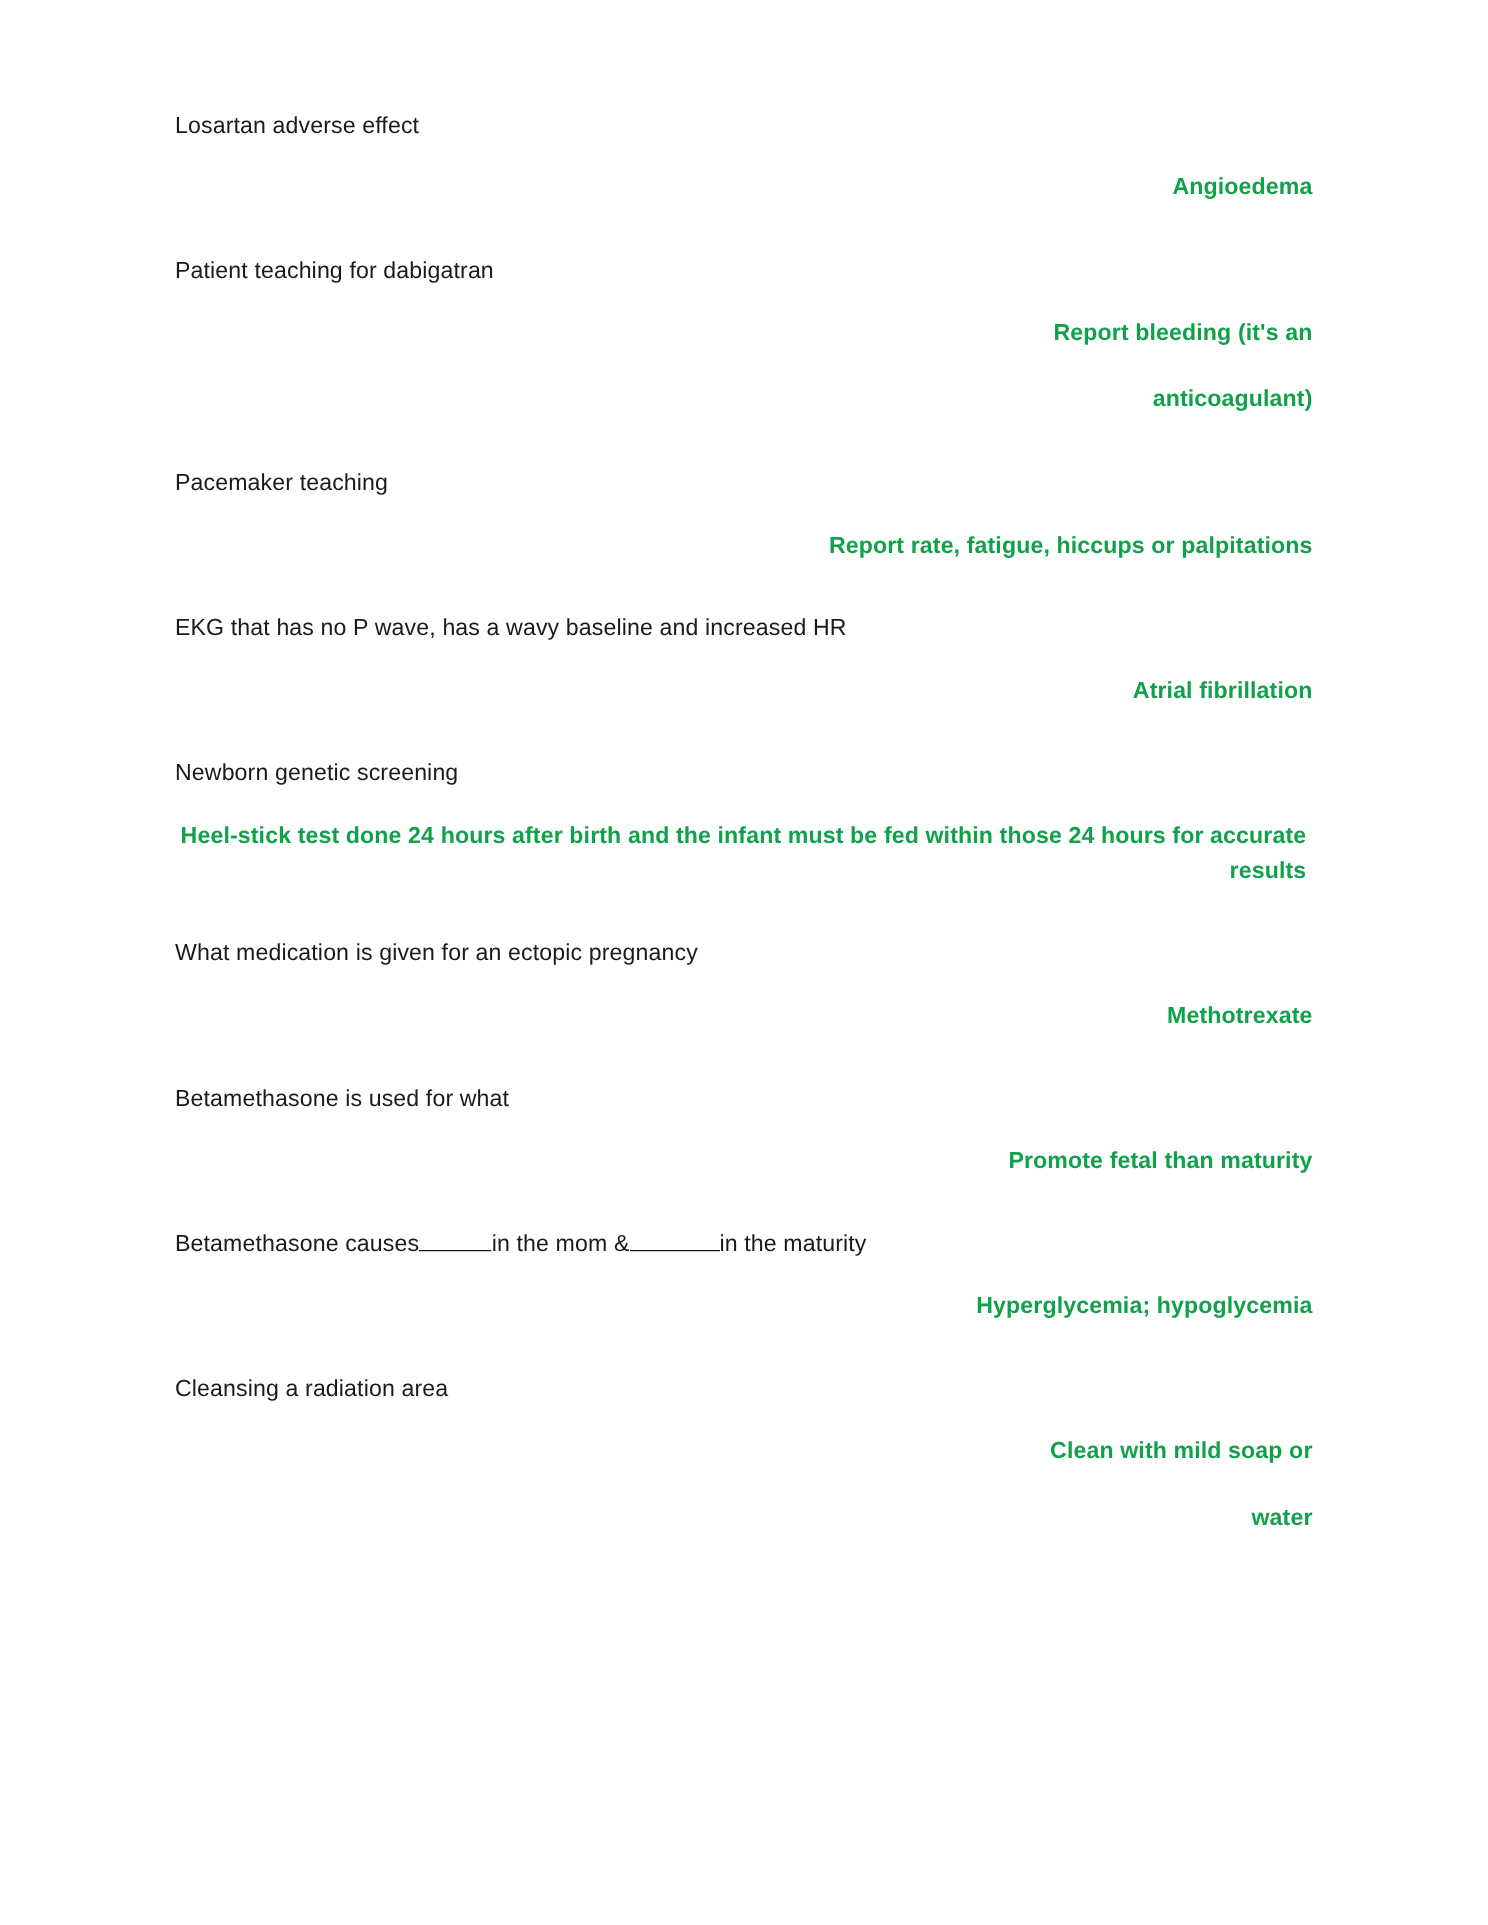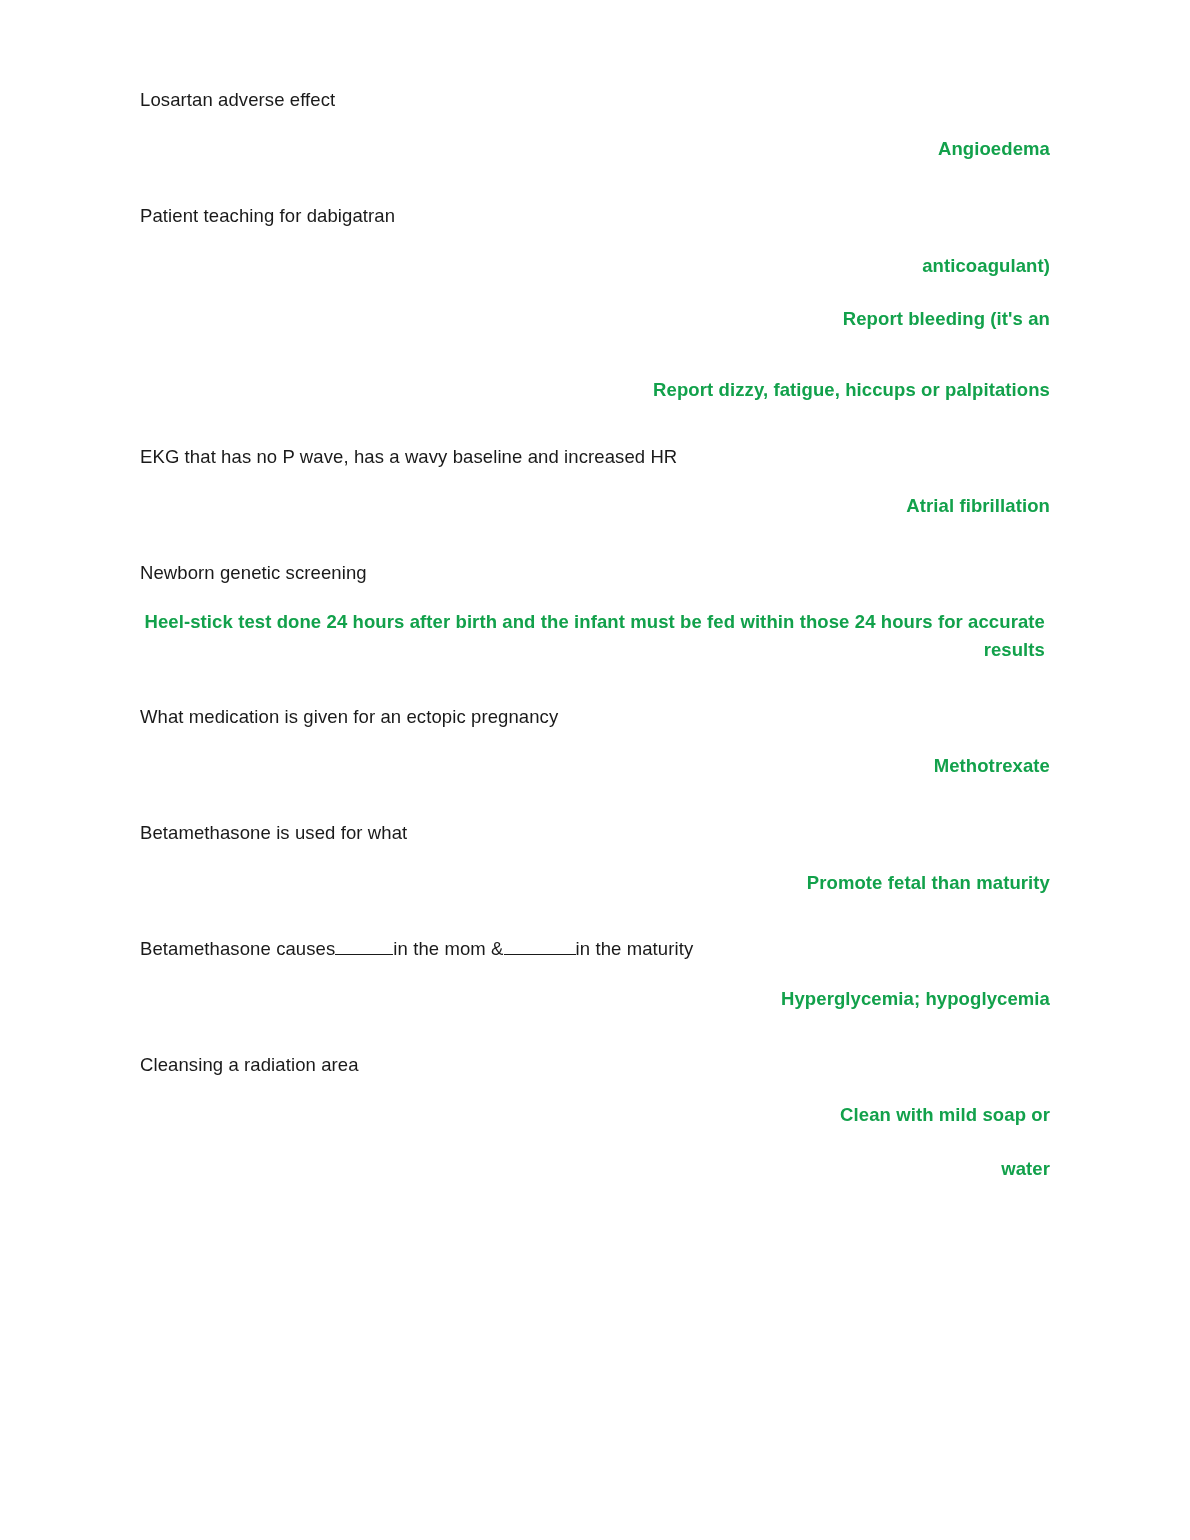--- a/index.html
+++ b/index.html
@@ -71,29 +71,30 @@
     <p class="question">Losartan adverse effect</p>
     <div class="answer">
       <div class="answer-line">Angioedema</div>
     </div>
   </div>
   <div class="spacer"></div>
 
   <div class="qa-block">
     <p class="question">Patient teaching for dabigatran</p>
     <div class="answer">
+      <div class="answer-line">Report bleeding (it's an</div>
       <div class="answer-line">anticoagulant)</div>
-      <div class="answer-line">Report bleeding (it's an</div>
     </div>
   </div>
   <div class="spacer"></div>
 
   <div class="qa-block">
+    <p class="question">Pacemaker teaching</p>
     <div class="answer">
-      <div class="answer-line">Report dizzy, fatigue, hiccups or palpitations</div>
+      <div class="answer-line">Report rate, fatigue, hiccups or palpitations</div>
     </div>
   </div>
   <div class="spacer"></div>
 
   <div class="qa-block">
     <p class="question">EKG that has no P wave, has a wavy baseline and increased HR</p>
     <div class="answer">
       <div class="answer-line">Atrial fibrillation</div>
     </div>
   </div>

